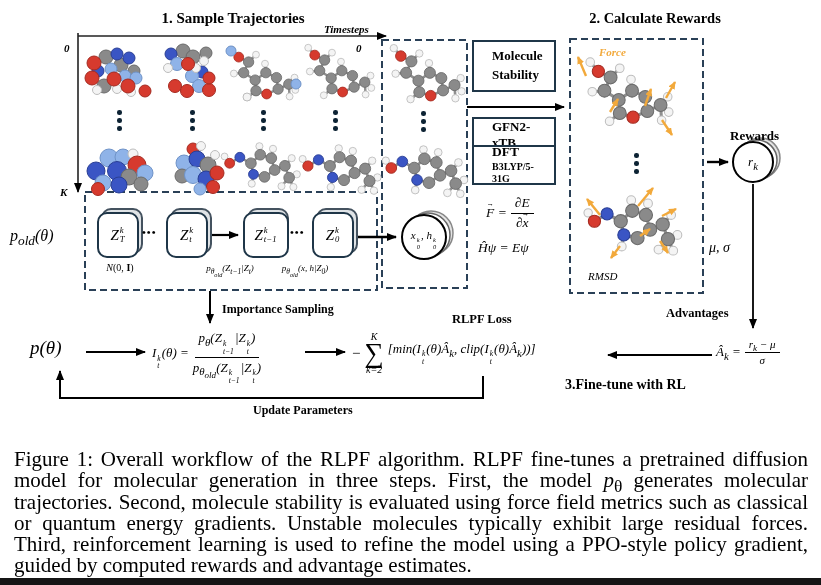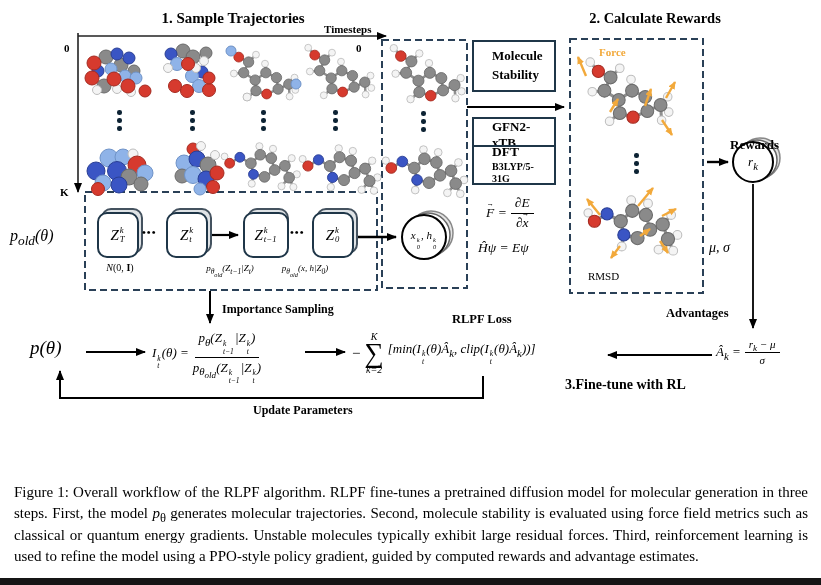--- a/index.html
+++ b/index.html
@@ -2,21 +2,21 @@
 <html><head>
 <meta charset="utf-8">
 <style>
   html,body{margin:0;padding:0;background:#fff;}
   .page{position:relative;width:821px;height:585px;background:#fff;overflow:hidden;
         font-family:"Liberation Serif","DejaVu Serif",serif;color:#000;}
   .diagram{position:absolute;left:0;top:0;width:821px;height:432px;}
   .diagram svg{position:absolute;left:0;top:0;}
   .lbl{position:absolute;white-space:nowrap;}
   .b{font-weight:bold;}
-  .i{text-align:right;}
+  .i{font-style:italic;text-align:right;}
   .math{font-style:italic;}
   .ctr{text-align:center;}
   
   .ss{display:inline-flex;flex-direction:column;align-items:flex-start;font-size:0.58em;
       line-height:1.05;vertical-align:-0.5em;margin:0 1px;font-style:italic;}
   sub,sup{line-height:0;}
   
   .vec{position:relative;display:inline-block;}
   .vec::before{content:'→';position:absolute;left:50%;transform:translateX(-50%);
                top:-0.78em;font-size:0.55em;font-style:normal;}
@@ -38,22 +38,22 @@
   .zback{position:absolute;width:42px;height:46px;border:2px solid #44525f;
          border-radius:10px;background:#dfe3e6;box-sizing:border-box;}
   .zbox{position:absolute;width:42px;height:46px;border:2px solid #1f3648;
         border-radius:10px;background:#fff;box-sizing:border-box;
         display:flex;align-items:center;justify-content:center;
         font-style:italic;font-size:15px;}
   
   .vdots{position:absolute;display:flex;flex-direction:column;gap:3.5px;align-items:center;}
   .vdots i{width:4.5px;height:4.5px;border-radius:50%;background:#0d2334;display:block;}
   .hdots{position:absolute;font-weight:bold;font-size:11px;letter-spacing:1px;}
-  .caption{position:absolute;left:14px;top:449px;width:794px;font-size:15px;
-           line-height:21.3px;text-align:justify;margin-top:33px;}
+  .caption{position:absolute;left:14px;top:449px;width:794px;font-size:21px;
+           line-height:21.3px;text-align:justify;}
   .bottom-bar{position:absolute;left:0;bottom:0;width:821px;height:7px;background:#151515;}
 </style>
 </head>
 <body>
 
 <div class="page">
   <div class="diagram">
 
     <svg width="821" height="432" viewBox="0 0 821 432">
       <defs>
@@ -351,21 +351,21 @@
     <div class="formula" style="left:486px;top:195px;font-size:13.5px">
       <span><span class="vec">F</span> =</span>
       <span class="frac">
           <span class="num">∂E</span>
           <span class="den">∂<span class="vec">x</span></span>
         </span>
     </div>
     <div class="lbl math" style="left:478px;top:240px;font-size:13.5px">Ĥψ = Eψ</div>
     <div class="lbl b i" style="left:599px;top:46px;font-size:11px;color:#f2a93b">Force</div>
     <div class="lbl i" style="left:588px;top:270px;font-size:11px">RMSD</div>
-    <div class="lbl b" style="left:730px;top:137px;font-size:13px">Rewards</div>
+    <div class="lbl b" style="left:730px;top:128px;font-size:13px">Rewards</div>
     <div class="lbl math ctr" style="left:740px;top:154px;width:26px;font-size:13px">r<sub>k</sub></div>
     <div class="lbl math" style="left:709px;top:240px;font-size:14px">μ, σ</div>
 
     <div class="lbl math" style="left:30px;top:337px;font-size:19px">p(θ)</div>
     <div class="formula" style="left:152px;top:330px">
       <span>I<span class="ss">
             <span>k</span>
             <span>t</span>
           </span>(θ) =</span>
       <span class="frac">

